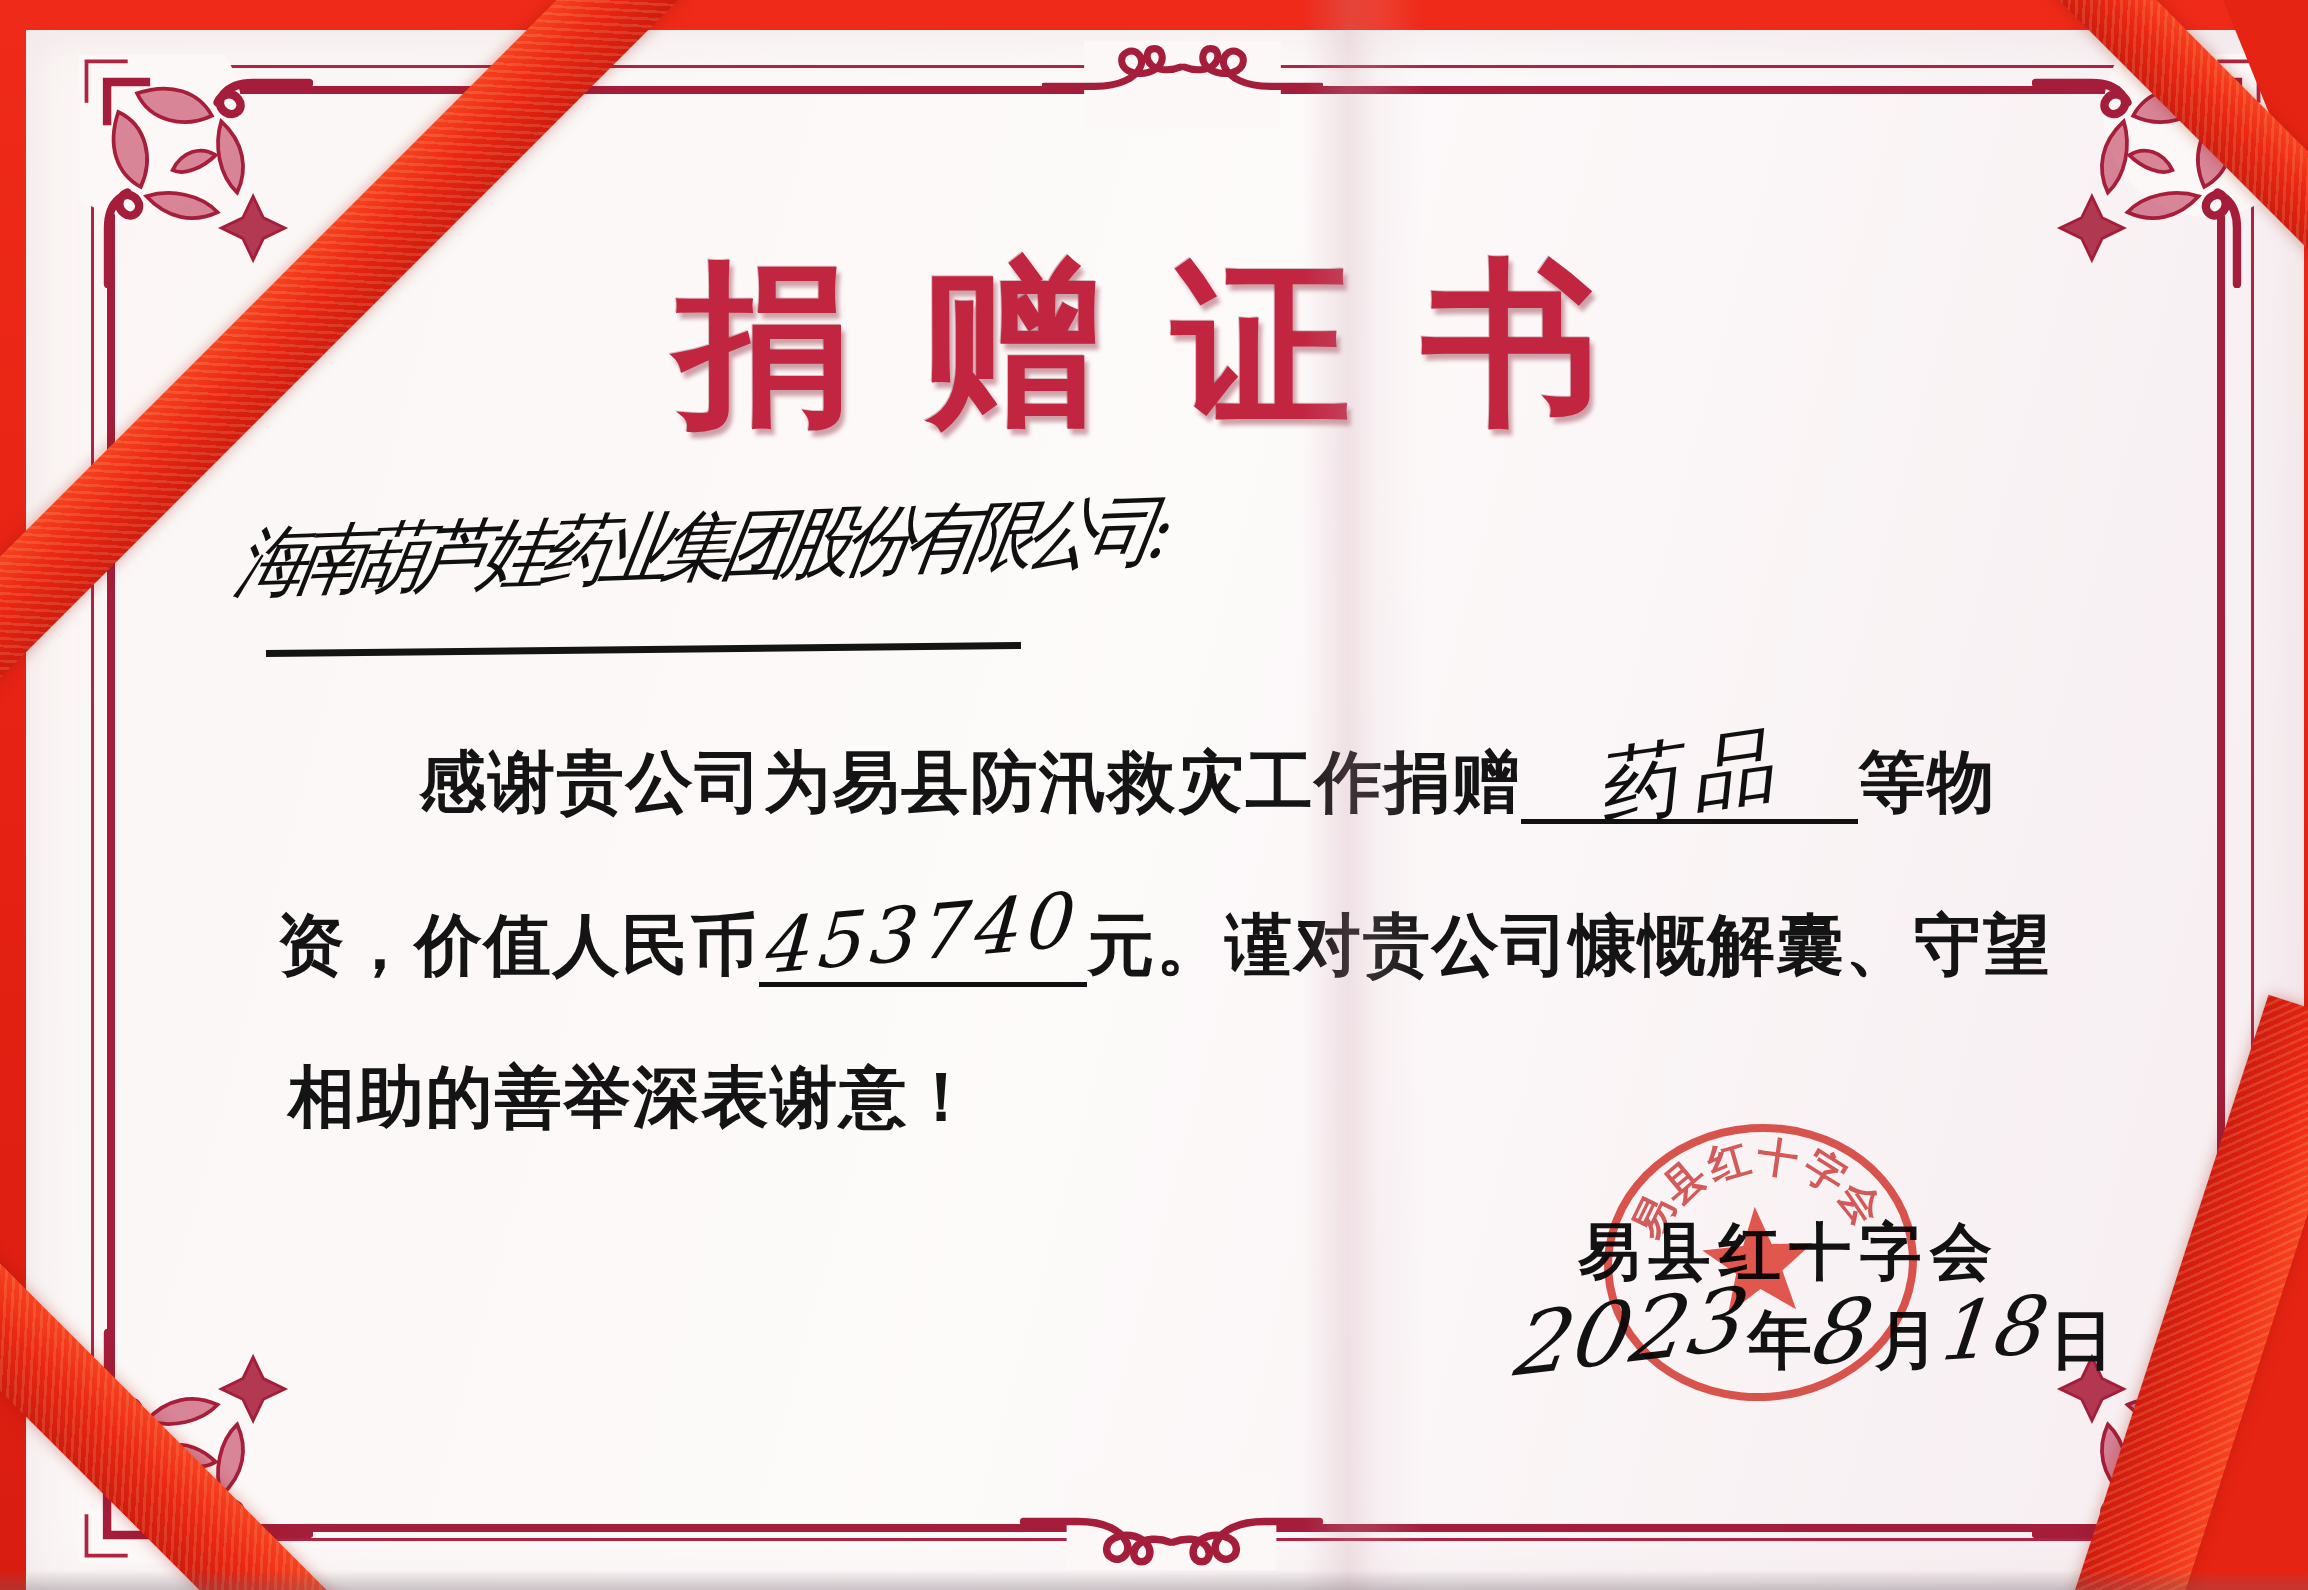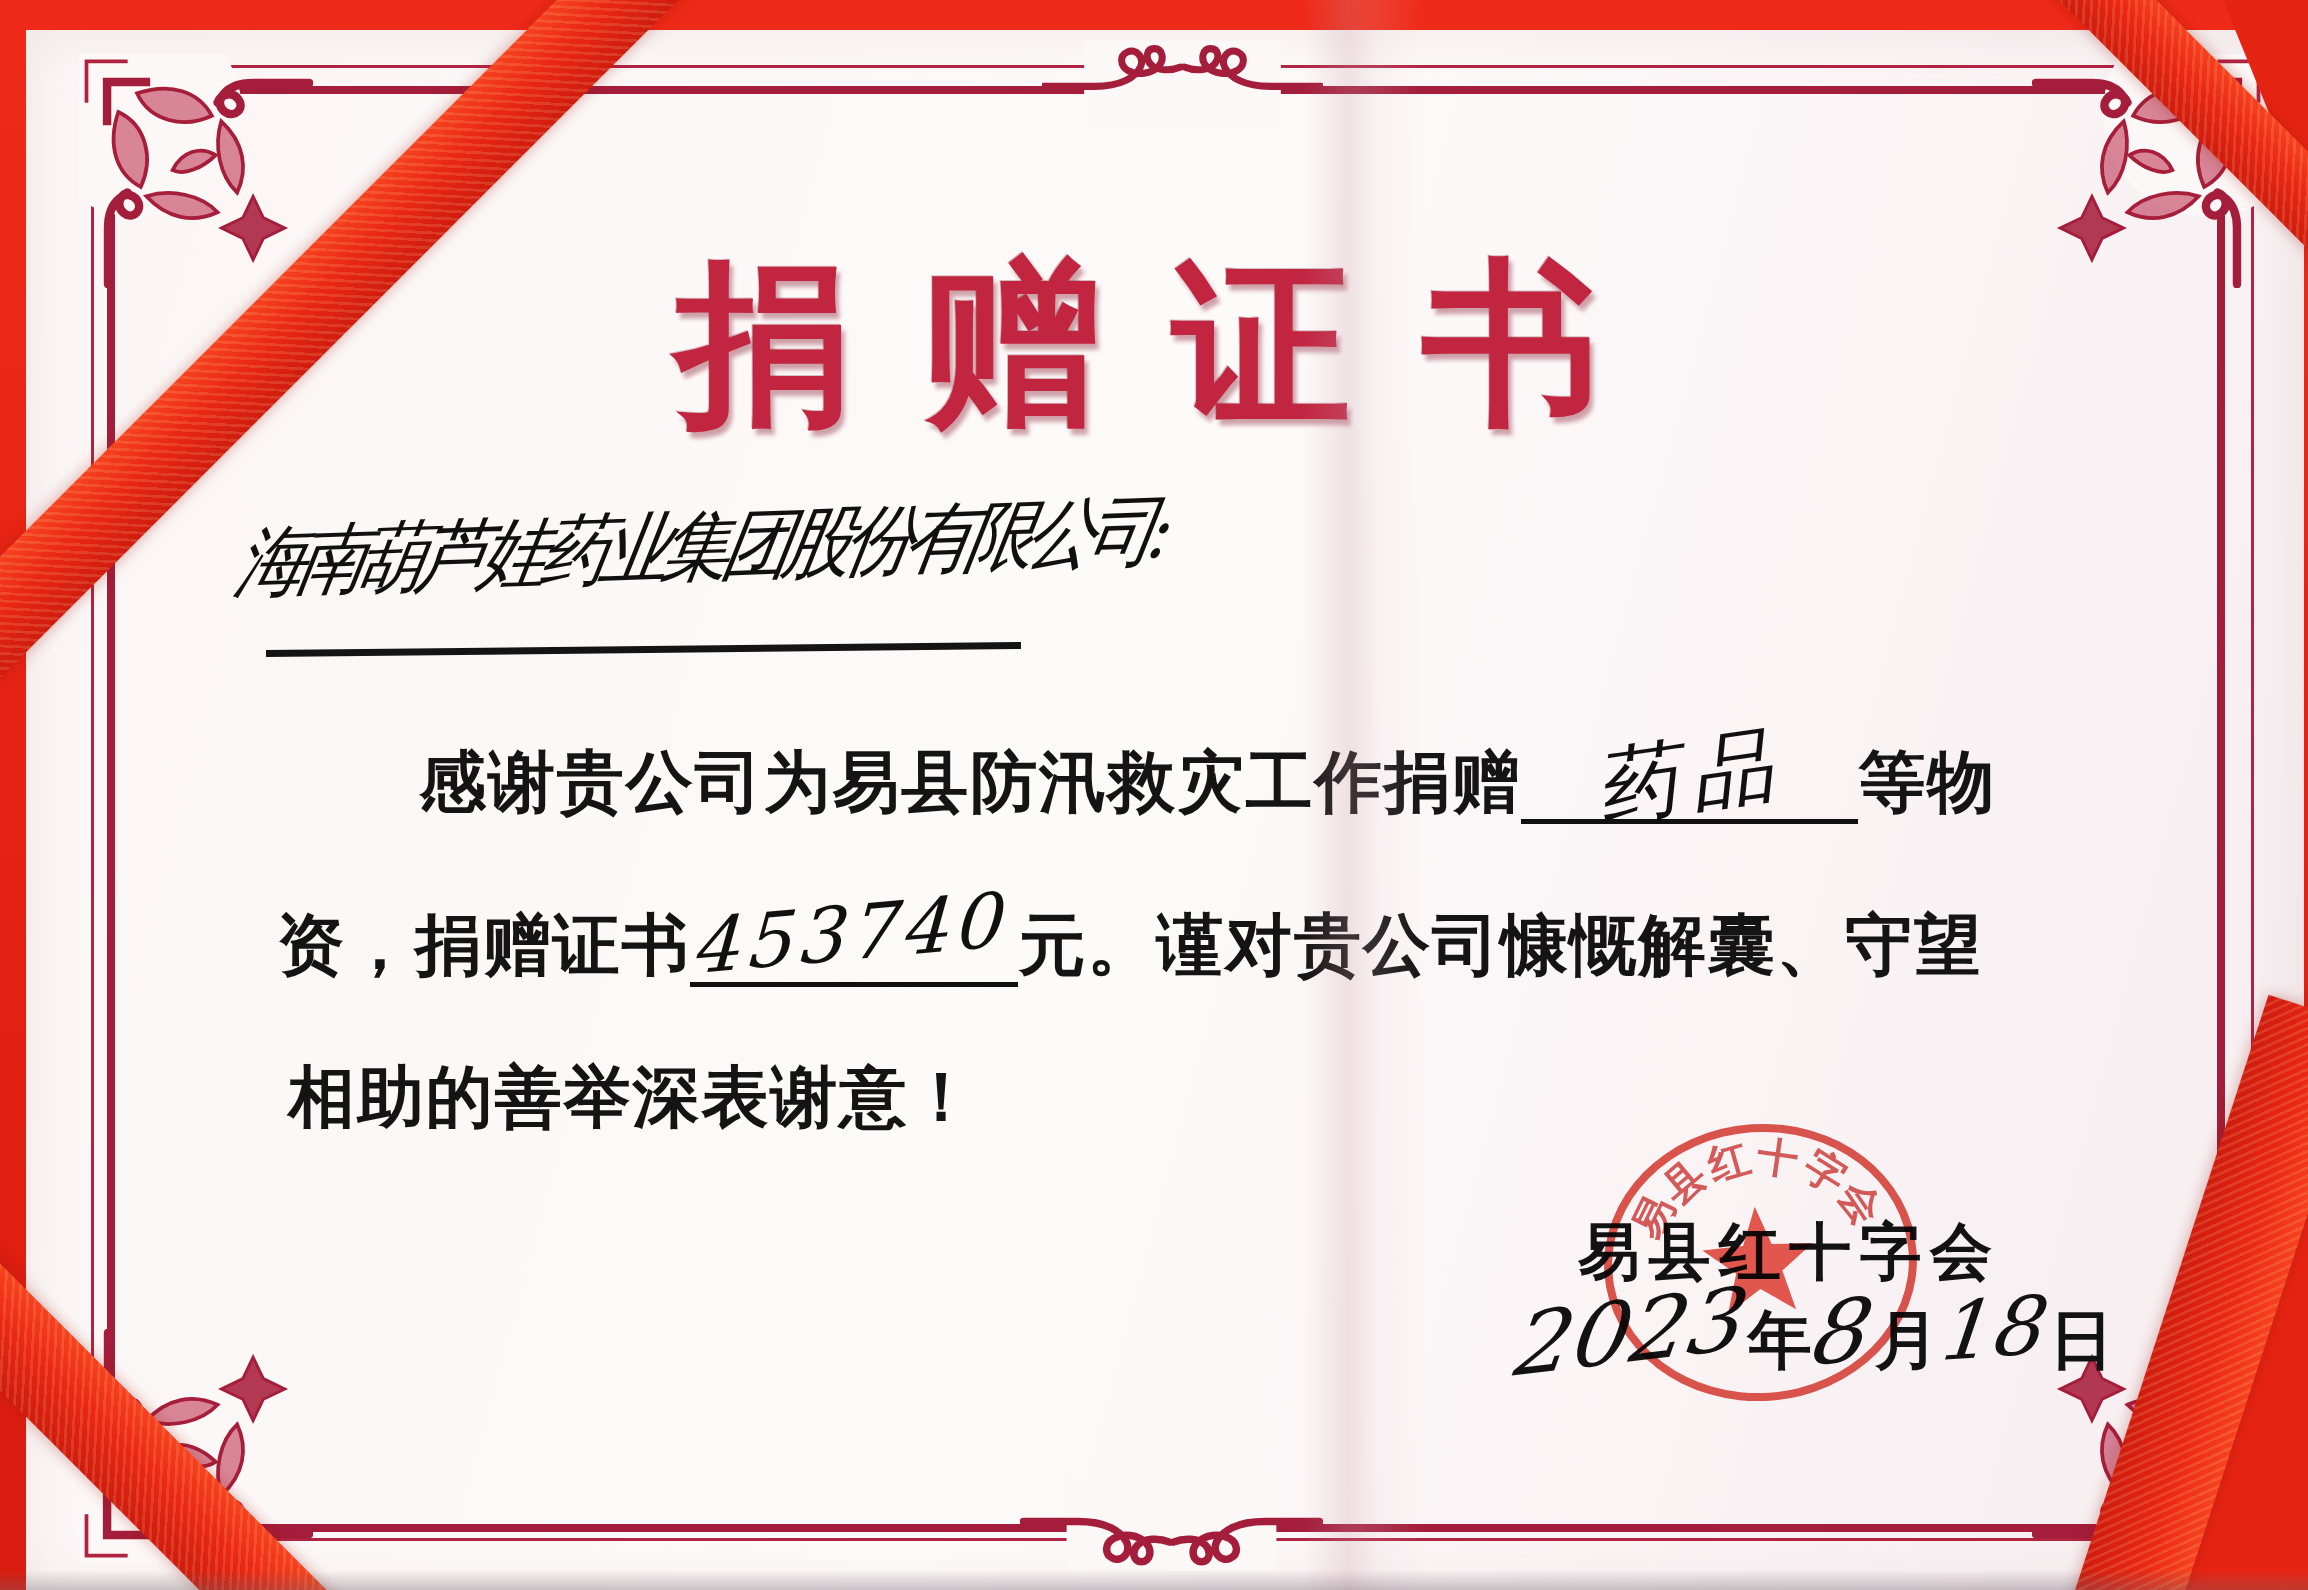--- a/index.html
+++ b/index.html
@@ -160,21 +160,21 @@
   <div class="title">捐赠证书</div>
 
   <div class="recipient hand">海南葫芦娃药业集团股份有限公司:</div>
   <div class="recipient-underline"></div>
 
   <div class="body-line l1">
     <span>感谢贵公司为易县防汛救灾工作捐赠</span><span class="blank b1"><span class="hand">药品</span></span><span>等物</span>
   </div>
 
   <div class="body-line l2">
-    <span>资，捐赠证书</span><span class="blank b2"><span class="hand">453740</span></span><span>元。谨对贵公司慷慨解囊、守望</span>
+    <span>资，价值人民币</span><span class="blank b2"><span class="hand">453740</span></span><span>元。谨对贵公司慷慨解囊、守望</span>
   </div>
 
   <div class="body-line l3">相助的善举深表谢意！</div>
 
   <div class="sig-org">易县红十字会</div>
 
   <div class="date-line">
     <span class="hand-num">2023</span>
     <span>年</span>
     <span class="hand-num">8</span>

